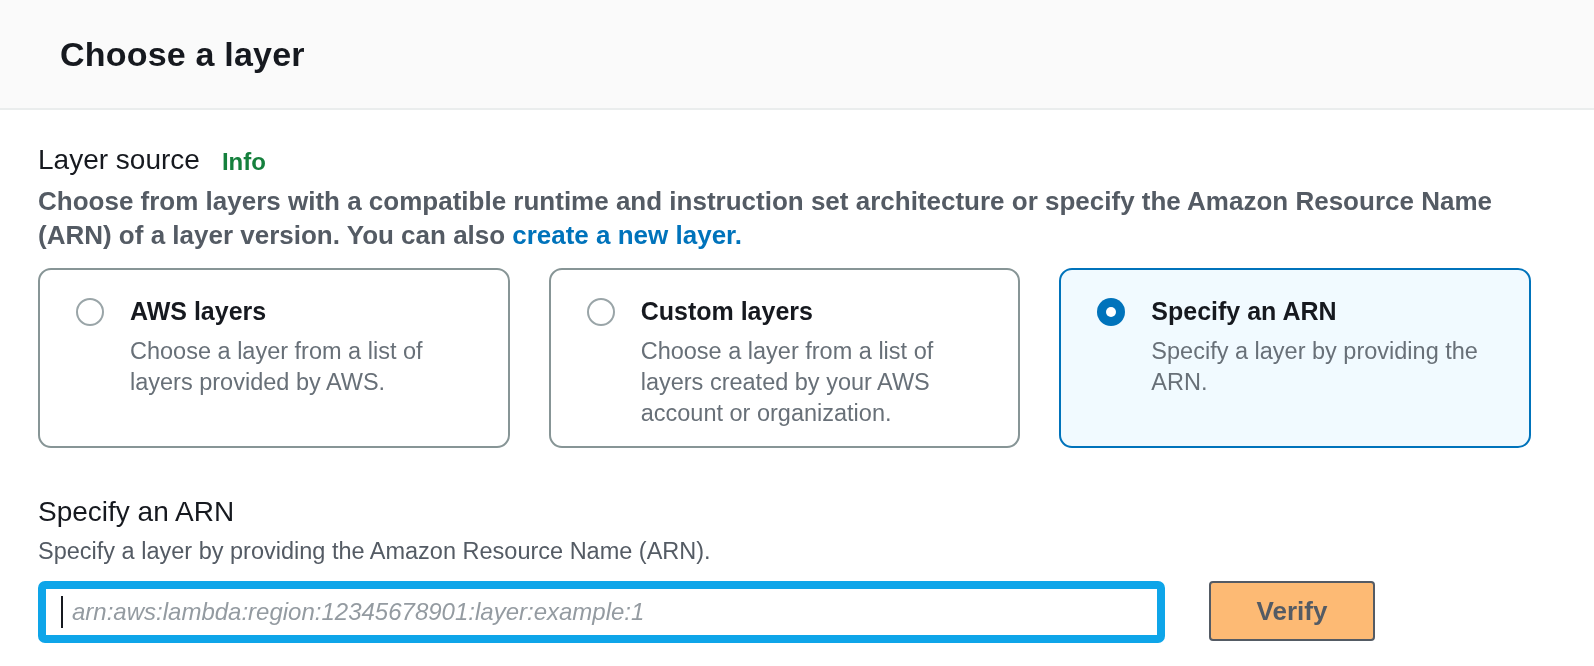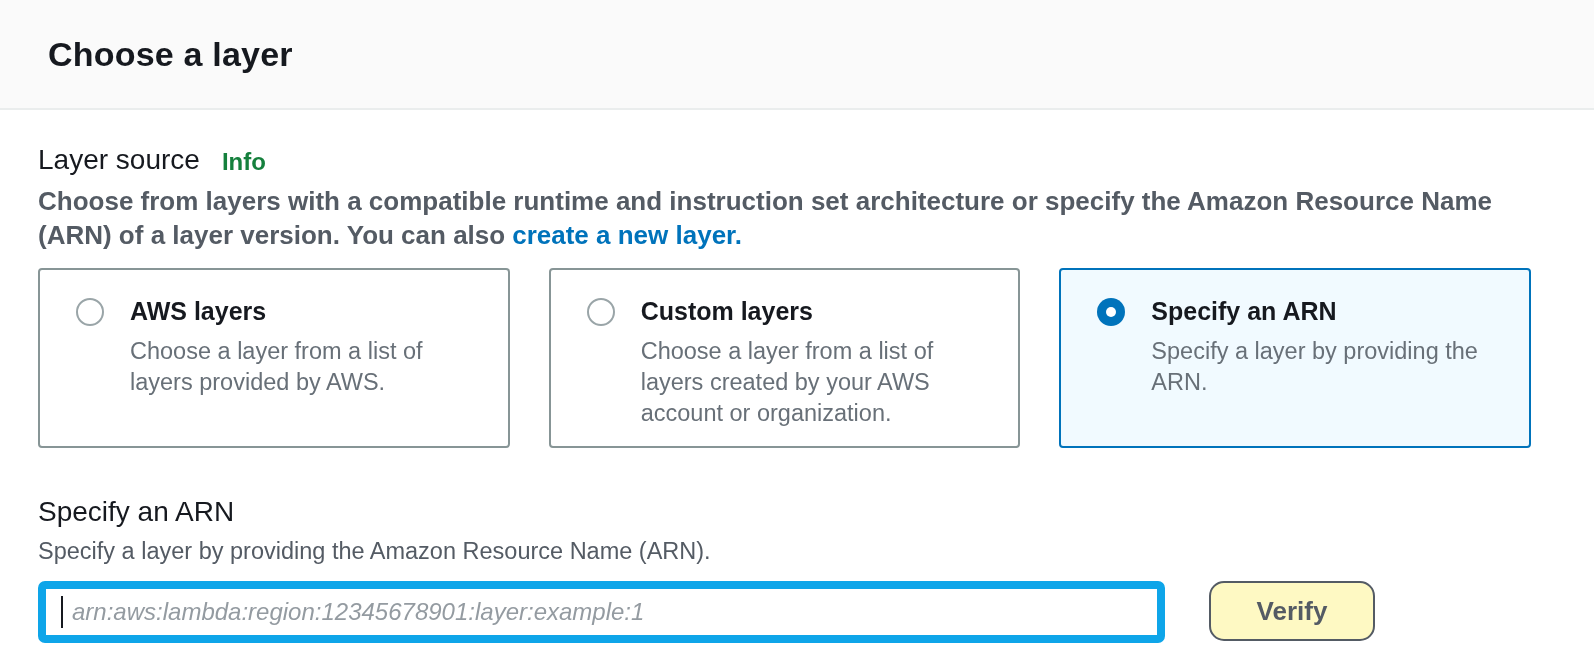--- a/index.html
+++ b/index.html
@@ -6,21 +6,21 @@
   html, body { width: 1594px; height: 666px; background: #ffffff; overflow: hidden; }
   body { font-family: "Liberation Sans", "DejaVu Sans", sans-serif; color: #16191f; }
 
   
   .panel-header {
     height: 110px;
     background: #fafafa;
     border-bottom: 2px solid #eaeded;
     display: flex;
     align-items: center;
-    padding: 0 48px;
+    padding: 0 60px;
   }
   .panel-title {
     font-size: 34px;
     font-weight: 700;
     color: #16191f;
     letter-spacing: 0.2px;
   }
 
   
   .content { padding: 34px 63px 0 38px; }
@@ -46,21 +46,21 @@
   }
   .inline-link { color: #0073bb; text-decoration: none; cursor: pointer; margin-left: 7px; }
 
   
   .tiles { display: flex; gap: 39px; margin-top: 16px; }
   .tile {
     flex: 1;
     height: 180px;
     background: #ffffff;
     border: 2px solid #879596;
-    border-radius: 4px;
+    border-radius: 13px;
     padding: 26px 26px 20px 36px;
     display: grid;
     grid-template-columns: 28px 1fr;
     column-gap: 26px;
     row-gap: 10px;
     align-content: start;
     cursor: pointer;
   }
   .tile.selected {
     border-color: #0073bb;
@@ -112,23 +112,23 @@
   .caret {
     position: absolute;
     left: 23px; top: 15px;
     width: 2px; height: 32px;
     background: #16191f;
   }
   .verify-btn {
     margin-left: 44px;
     width: 166px;
     height: 60px;
-    background: #fef9c3;
+    background: #fdba74;
     border: 2px solid #545b64;
-    border-radius: 15px;
+    border-radius: 4px;
     font-family: "Liberation Sans", "DejaVu Sans", sans-serif;
     font-size: 26px;
     font-weight: 700;
     color: #545b64;
     cursor: pointer;
   }
 </style>
 </head>
 <body>
 

